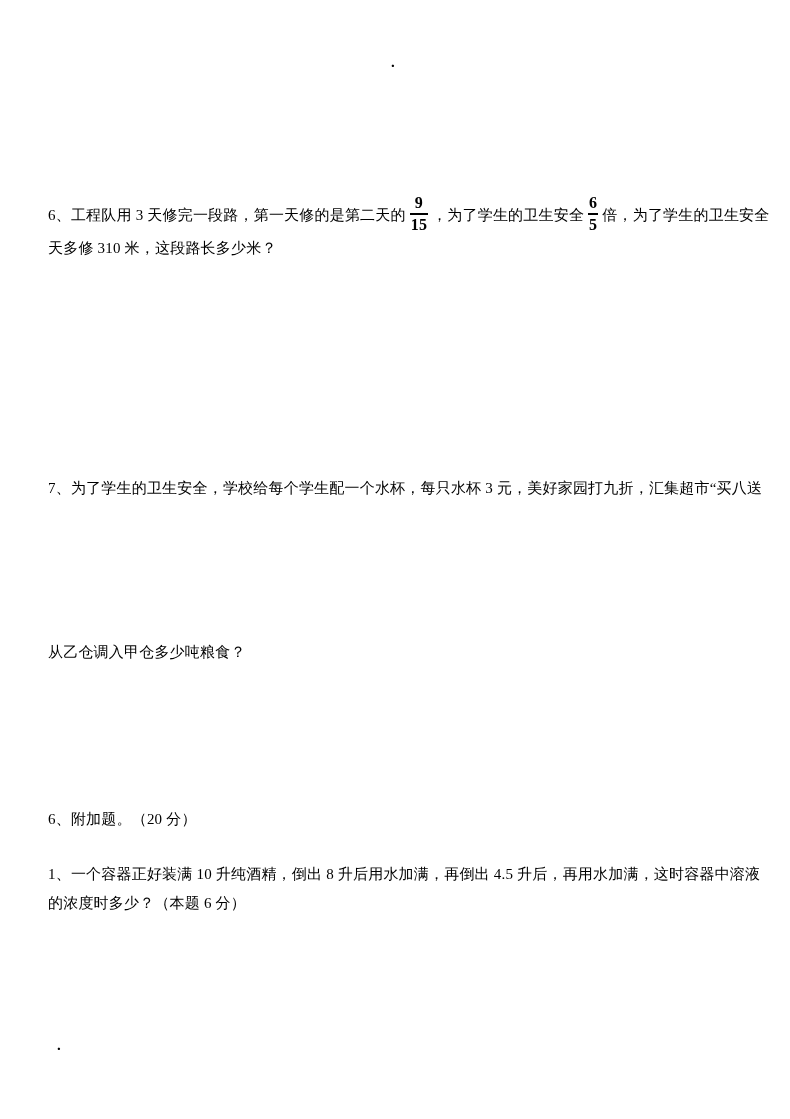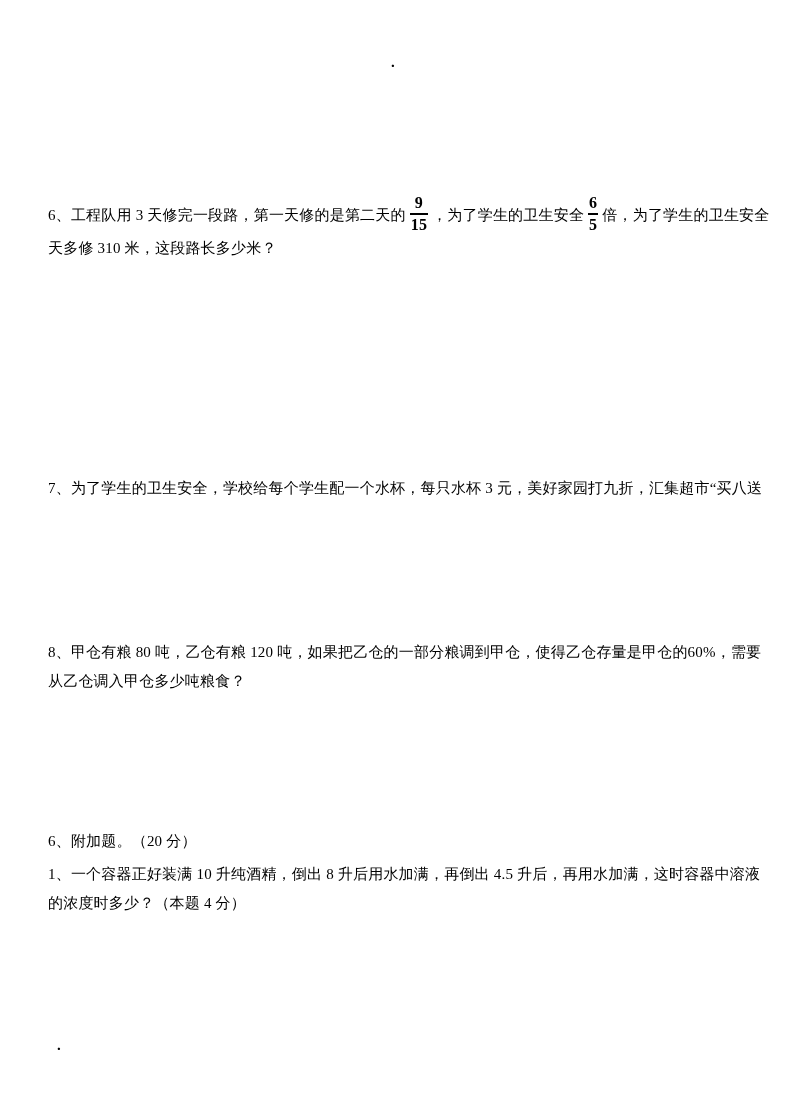--- a/index.html
+++ b/index.html
@@ -37,21 +37,21 @@
   .problem-6 .line-1 {
     height: 48px;
     display: flex;
     align-items: center;
   }
   .problem-6 .line-2 { margin-top: -5px; }
 
   .problem-6        { top: 191px; }
   .problem-7        { top: 440px; margin-top: 34px; }
   .problem-8        { top: 638px; }
-  .section-6-header { top: 827px; }
+  .section-6-header { top: 805px; }
   .bonus-problem-1  { top: 860px; }
 
   .frac {
     display: inline-flex;
     flex-direction: column;
     align-items: center;
     vertical-align: middle;
     font-weight: bold;
     font-size: 16px;
     line-height: 1;
@@ -88,25 +88,24 @@
             <span class="den">5</span>
           </span>
           <span class="seg">倍，为了学生的卫生安全</span>
         </div>
         <div class="text-line line-2"><span class="seg">天多修 310 米，这段路长多少米？</span></div>
       </div>
       <div class="problem problem-7">
         <div class="text-line line-1"><span class="seg">7、为了学生的卫生安全，学校给每个学生配一个水杯，每只水杯 3 元，美好家园打九折，汇集超市“买八送</span></div>
       </div>
       <div class="problem problem-8">
-        <div class="text-line line-1"><span class="seg">8、甲仓有粮 80 吨，乙仓有粮 120 吨，如果把乙仓的一部分粮调到甲仓，使得乙仓存量是甲仓的60%，需要</span></div>
         <div class="text-line line-2"><span class="seg">从乙仓调入甲仓多少吨粮食？</span></div>
       </div>
       <div class="problem section-6-header">
         <div class="text-line line-1"><span class="seg">6、附加题。（20 分）</span></div>
       </div>
       <div class="problem bonus-problem-1">
         <div class="text-line line-1"><span class="seg">1、一个容器正好装满 10 升纯酒精，倒出 8 升后用水加满，再倒出 4.5 升后，再用水加满，这时容器中溶液</span></div>
-        <div class="text-line line-2"><span class="seg">的浓度时多少？（本题 4 分）</span></div>
+        <div class="text-line line-2"><span class="seg">的浓度时多少？（本题 6 分）</span></div>
       </div>
     </div>
   <span class="mark mark-bottom">.</span>
 </div>
 
 </body></html>

